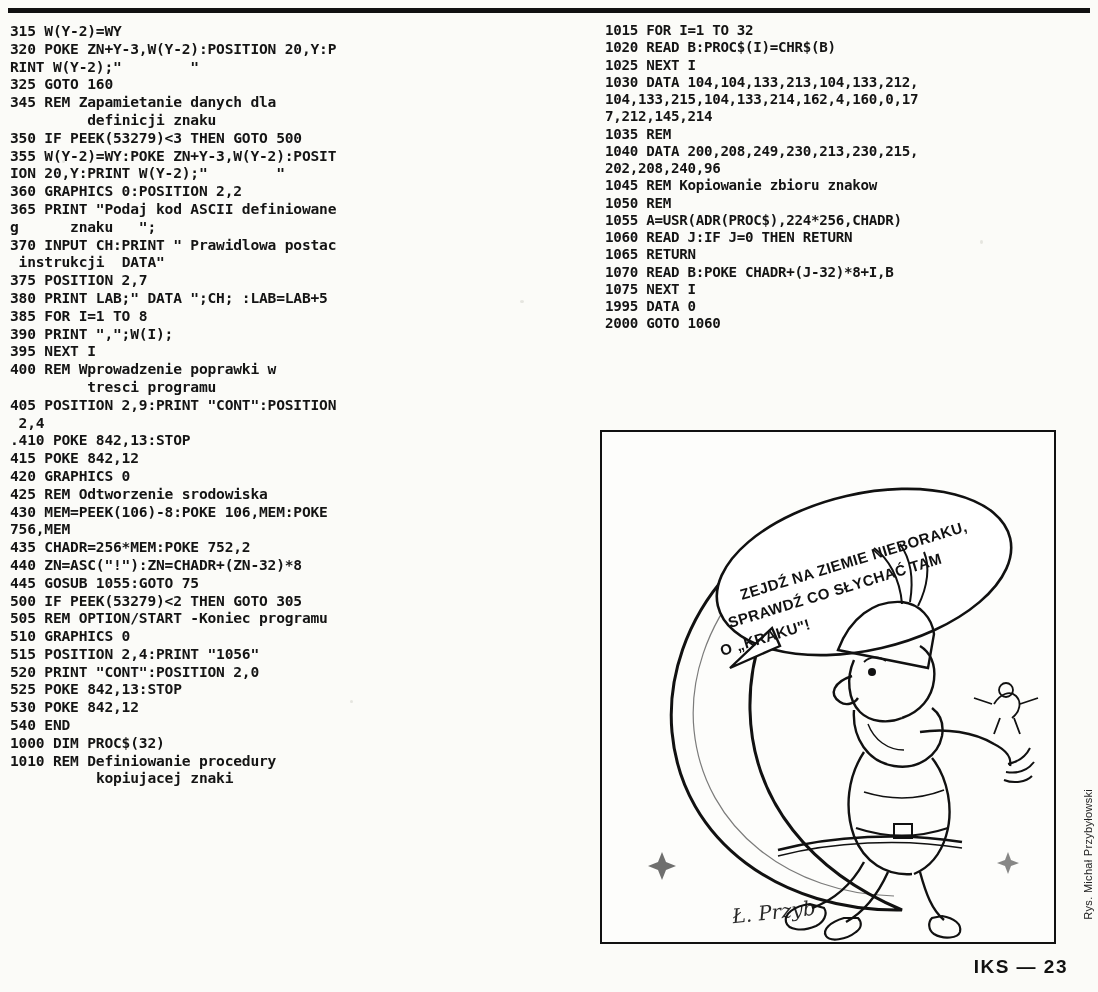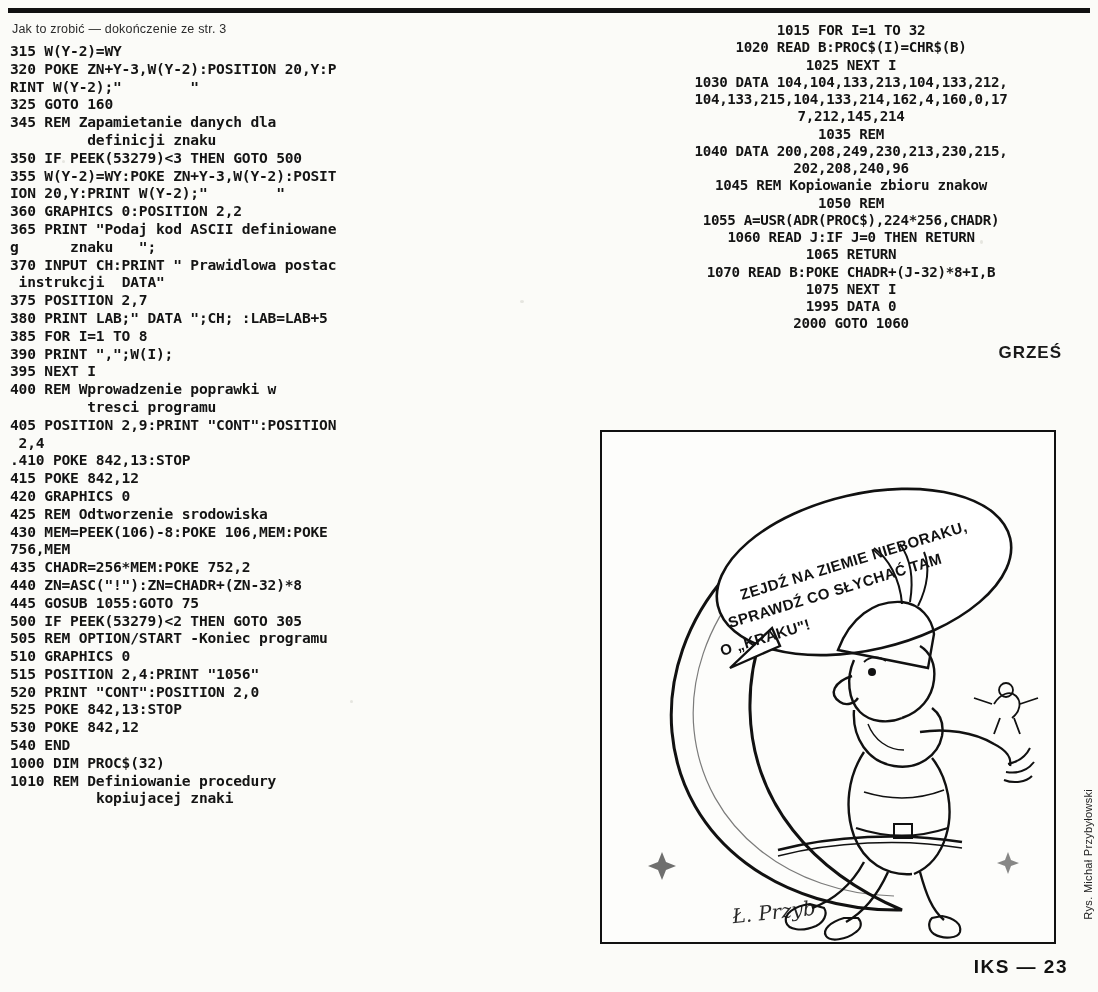--- a/index.html
+++ b/index.html
@@ -58,22 +58,21 @@
     letter-spacing: -0.2px;
     margin: 0;
   }
   .col-left .listing {
     margin-left: 0;
   }
   .col-right .listing {
     font-size: 14.2px;
     line-height: 1.215;
     letter-spacing: -0.3px;
-    margin-left: 14px;
-    text-align: center;
+    margin-left: 7px;
   }
   .byline {
     text-align: right;
     font-family: "Liberation Sans", sans-serif;
     font-weight: bold;
     font-size: 17px;
     letter-spacing: 1px;
     margin: 10px 28px 8px 0;
   }
   .cartoon-frame {
@@ -138,21 +137,20 @@
   }
 </style>
 </head>
 <body>
 
 <div class="page">
 
   <div class="top-rule"></div>
 
   <div class="col-left">
-    <div class="continuation">Jak to zrobić — dokończenie ze str. 3</div>
     <pre class="listing">315 W(Y-2)=WY
 320 POKE ZN+Y-3,W(Y-2):POSITION 20,Y:P
 RINT W(Y-2);"        "
 325 GOTO 160
 345 REM Zapamietanie danych dla
          definicji znaku
 350 IF PEEK(53279)&lt;3 THEN GOTO 500
 355 W(Y-2)=WY:POKE ZN+Y-3,W(Y-2):POSIT
 ION 20,Y:PRINT W(Y-2);"        "
 360 GRAPHICS 0:POSITION 2,2
@@ -203,21 +201,20 @@
 202,208,240,96
 1045 REM Kopiowanie zbioru znakow
 1050 REM
 1055 A=USR(ADR(PROC$),224*256,CHADR)
 1060 READ J:IF J=0 THEN RETURN
 1065 RETURN
 1070 READ B:POKE CHADR+(J-32)*8+I,B
 1075 NEXT I
 1995 DATA 0
 2000 GOTO 1060</pre>
-    <div class="byline">GRZEŚ</div>
   </div>
 
   <div class="cartoon-frame">
     <svg class="cartoon-svg" width="452" height="510" viewBox="0 0 452 510">
 
       <path d="M300 60 C150 70 60 190 70 300 C80 410 180 480 300 478 C210 440 150 370 148 278 C146 180 210 100 300 60 Z" fill="none" stroke="#111" stroke-width="3"></path>
       <path d="M292 72 C165 86 82 196 92 298 C102 398 190 462 292 464" fill="none" stroke="#111" stroke-width="1.2" opacity="0.55"></path>
 
       <ellipse cx="262" cy="140" rx="150" ry="78" fill="#ffffff" stroke="#111" stroke-width="2.6" transform="rotate(-13 262 140)"></ellipse>
       <path d="M170 196 L128 236 L178 214 Z" fill="#ffffff" stroke="#111" stroke-width="2.4"></path>

